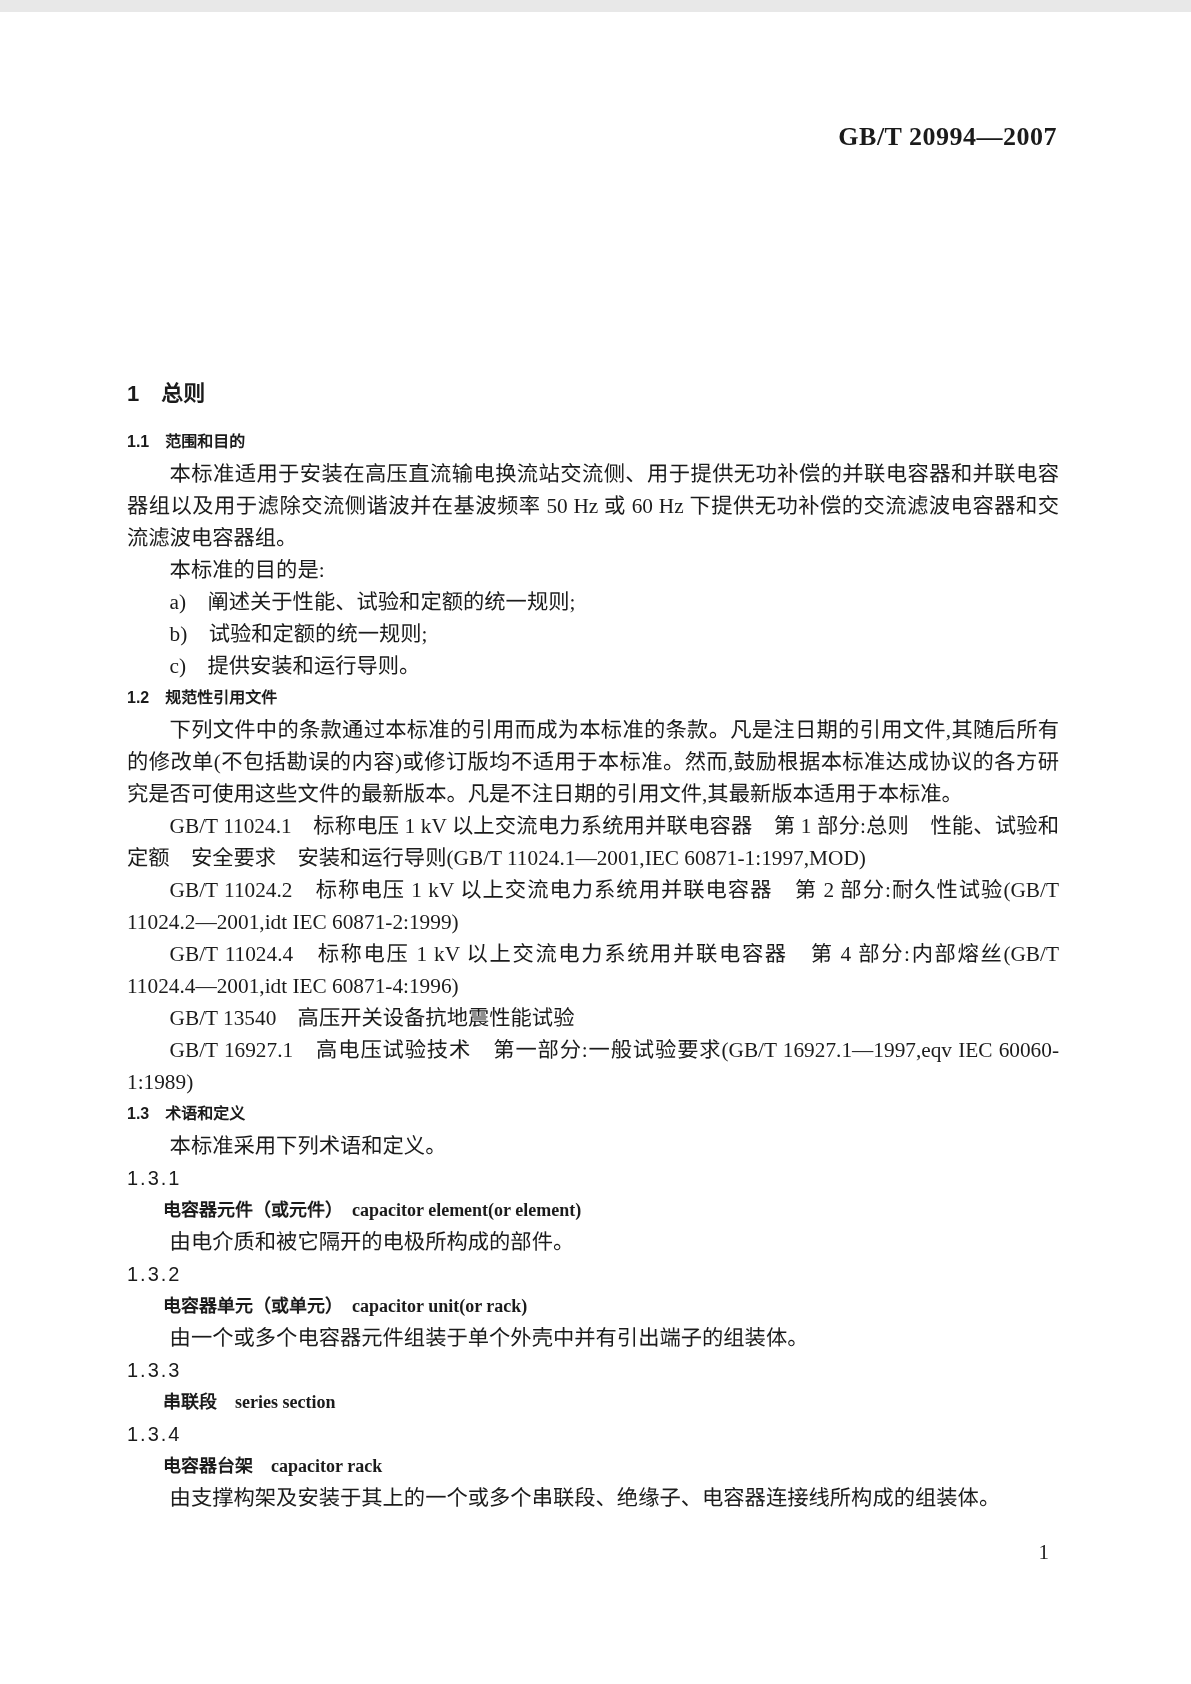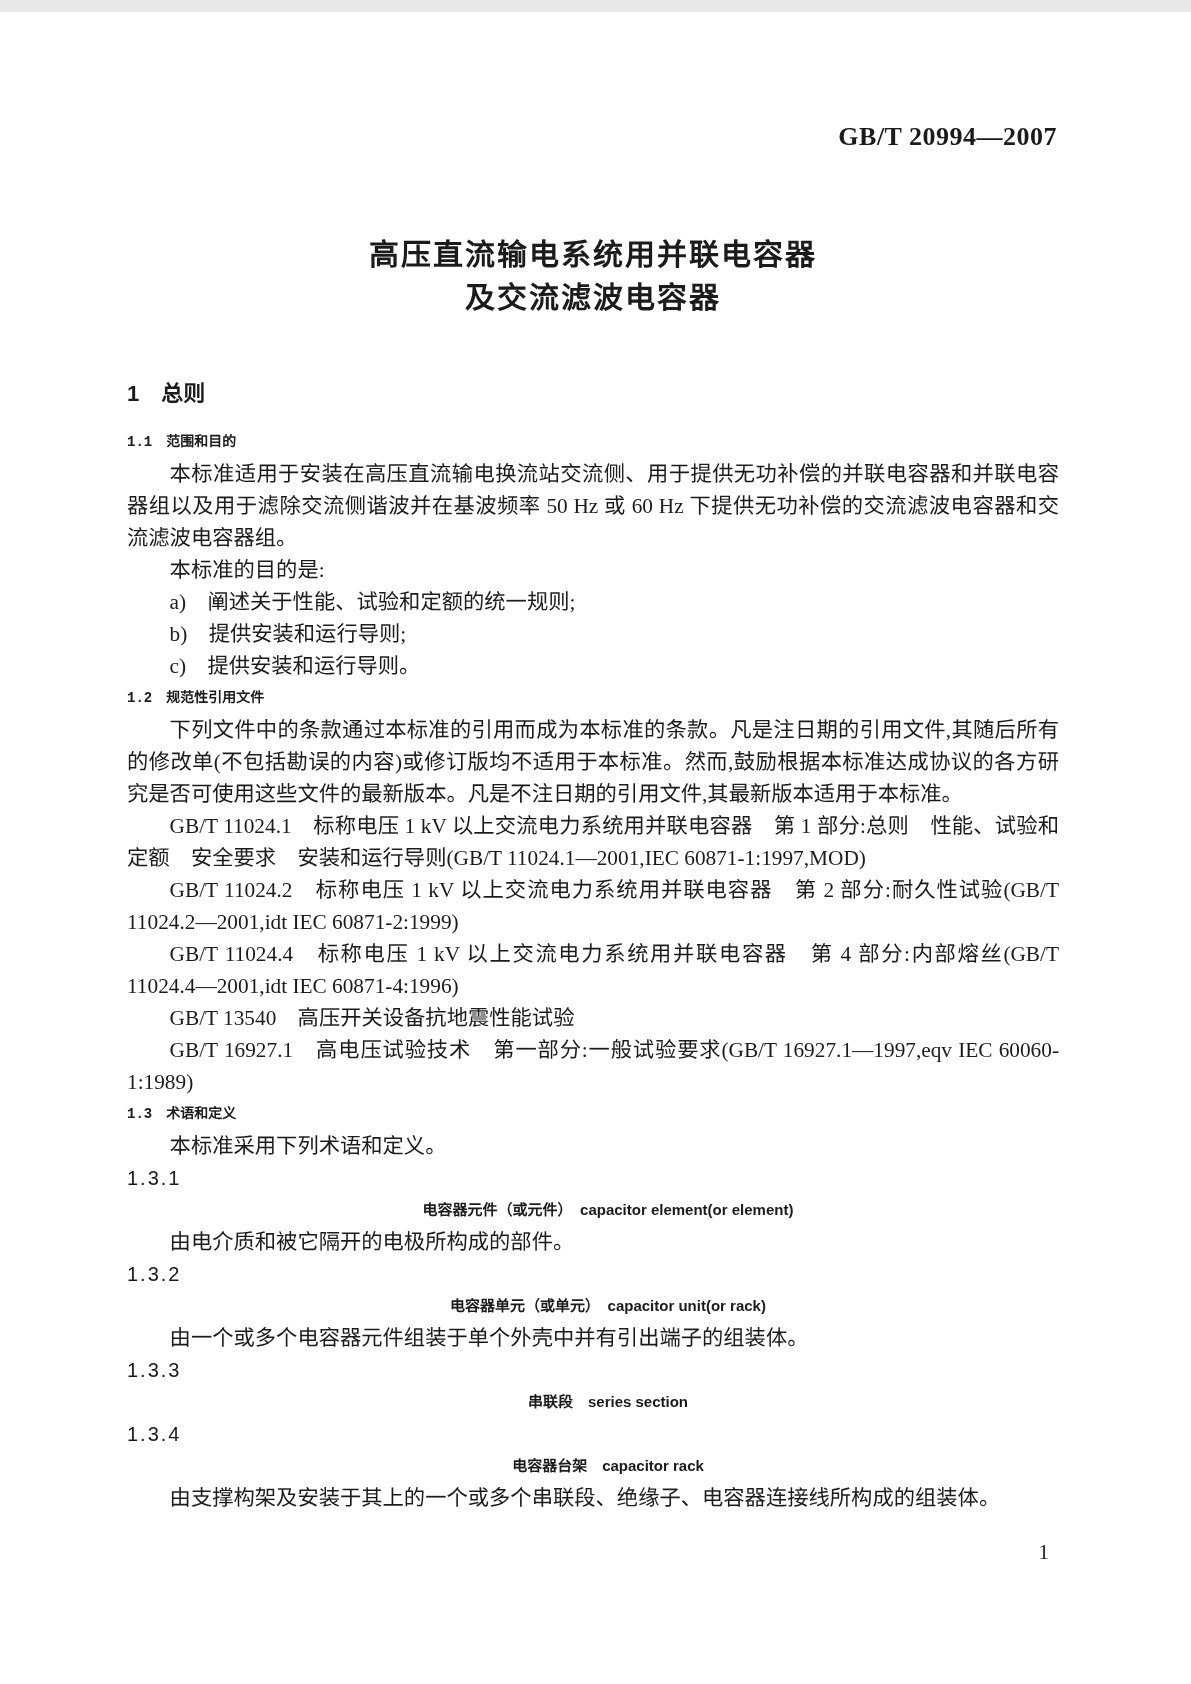--- a/index.html
+++ b/index.html
@@ -49,23 +49,23 @@
     font-size: 21.3px;
     line-height: 32px;
   }
   .b-h1 {
     font-family: Liberation Sans, sans-serif;
     font-weight: 700;
     font-size: 22px;
     margin: 0 0 16px 0;
   }
   .b-h2 {
-    font-family: Liberation Mono, monospace;
+    font-family: Liberation Sans, sans-serif;
     font-weight: 700;
-    font-size: 14px;
+    font-size: 16px;
     margin: 0;
   }
   .b-h3 {
     font-family: Liberation Sans, sans-serif;
     font-weight: 400;
     font-size: 20px;
     letter-spacing: 2px;
     margin: 0;
   }
   .b-p {
@@ -73,54 +73,49 @@
     text-align: justify;
     text-indent: 2em;
     margin: 0;
   }
   .b-li {
     font-family: "Liberation Serif", "DejaVu Serif", serif;
     text-indent: 2em;
     margin: 0;
   }
   .b-term {
-    font-family: Liberation Sans, sans-serif;
+    font-family: Liberation Serif, serif;
     font-weight: 700;
-    font-size: 15px;
+    font-size: 18px;
     text-indent: 2em;
     margin: 0;
-    text-align: center;
   }
   .page-number {
     position: absolute;
     top: 1528px;
     right: 142px;
     font-family: "Liberation Serif", "DejaVu Serif", serif;
     font-size: 21px;
   }
 </style>
 </head>
 <body>
 
 <div class="page">
 
   <div class="doc-code">GB/T 20994—2007</div>
 
-  <div class="doc-title">
-    <div>高压直流输电系统用并联电容器</div>
-    <div>及交流滤波电容器</div>
-  </div>
 
   <div class="content">
     <div class="b-h1">1　总则</div>
     <div class="b-h2">1.1　范围和目的</div>
     <p class="b-p">本标准适用于安装在高压直流输电换流站交流侧、用于提供无功补偿的并联电容器和并联电容器组以及用于滤除交流侧谐波并在基波频率 50 Hz 或 60 Hz 下提供无功补偿的交流滤波电容器和交流滤波电容器组。</p>
     <p class="b-p">本标准的目的是:</p>
     <p class="b-li">a)　阐述关于性能、试验和定额的统一规则;</p>
-    <p class="b-li">b)　提供安装和运行导则;</p>
+    <p class="b-li">b)　试验和定额的统一规则;</p>
     <p class="b-li">c)　提供安装和运行导则。</p>
     <div class="b-h2">1.2　规范性引用文件</div>
     <p class="b-p">下列文件中的条款通过本标准的引用而成为本标准的条款。凡是注日期的引用文件,其随后所有的修改单(不包括勘误的内容)或修订版均不适用于本标准。然而,鼓励根据本标准达成协议的各方研究是否可使用这些文件的最新版本。凡是不注日期的引用文件,其最新版本适用于本标准。</p>
     <p class="b-p">GB/T 11024.1　标称电压 1 kV 以上交流电力系统用并联电容器　第 1 部分:总则　性能、试验和定额　安全要求　安装和运行导则(GB/T 11024.1—2001,IEC 60871-1:1997,MOD)</p>
     <p class="b-p">GB/T 11024.2　标称电压 1 kV 以上交流电力系统用并联电容器　第 2 部分:耐久性试验(GB/T 11024.2—2001,idt IEC 60871-2:1999)</p>
     <p class="b-p">GB/T 11024.4　标称电压 1 kV 以上交流电力系统用并联电容器　第 4 部分:内部熔丝(GB/T 11024.4—2001,idt IEC 60871-4:1996)</p>
     <p class="b-p">GB/T 13540　高压开关设备抗地震性能试验</p>
     <p class="b-p">GB/T 16927.1　高电压试验技术　第一部分:一般试验要求(GB/T 16927.1—1997,eqv IEC 60060-1:1989)</p>
     <div class="b-h2">1.3　术语和定义</div>
     <p class="b-p">本标准采用下列术语和定义。</p>

